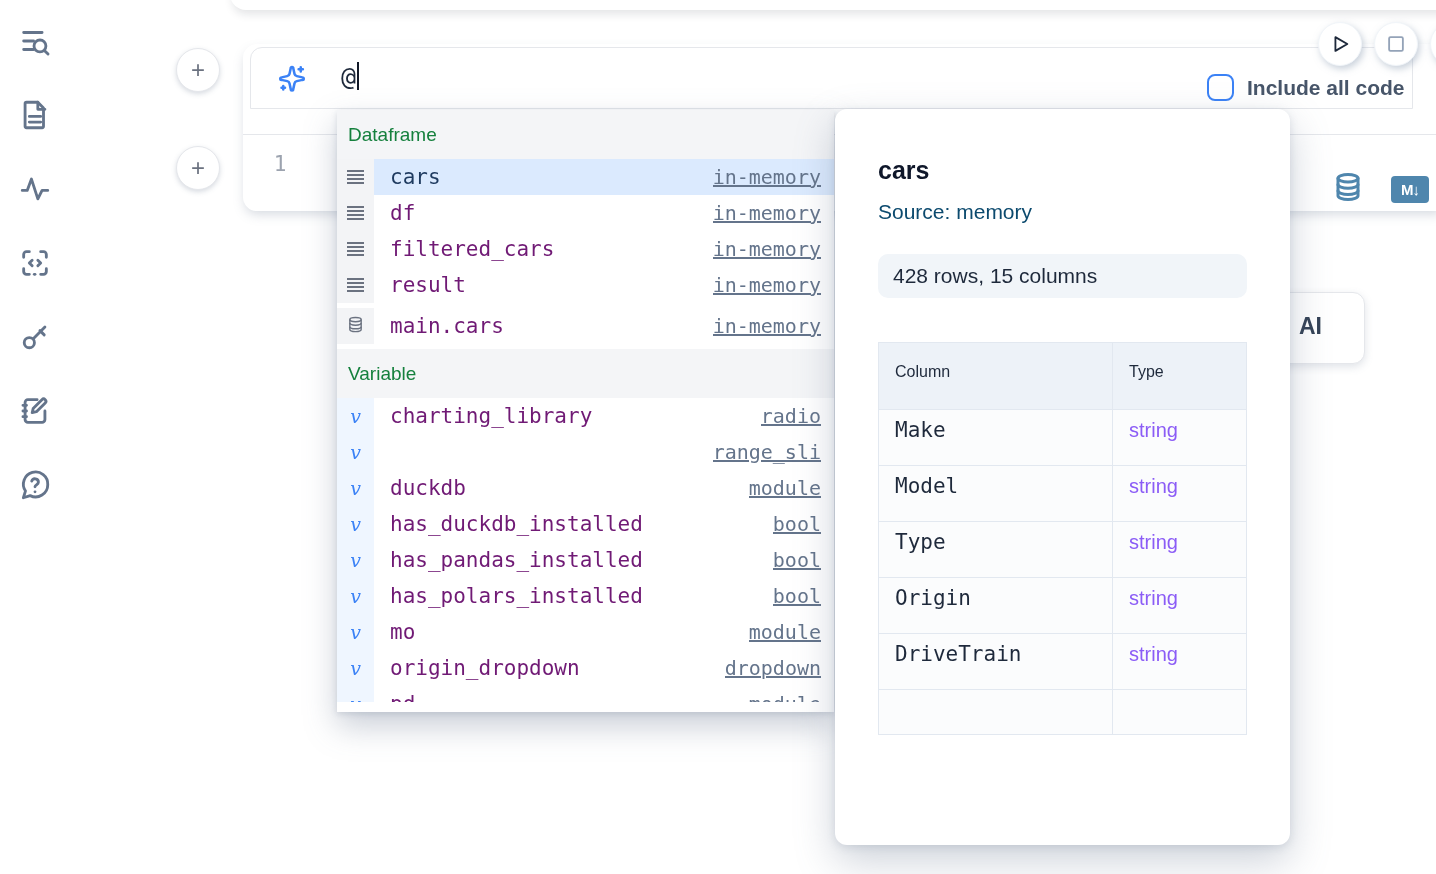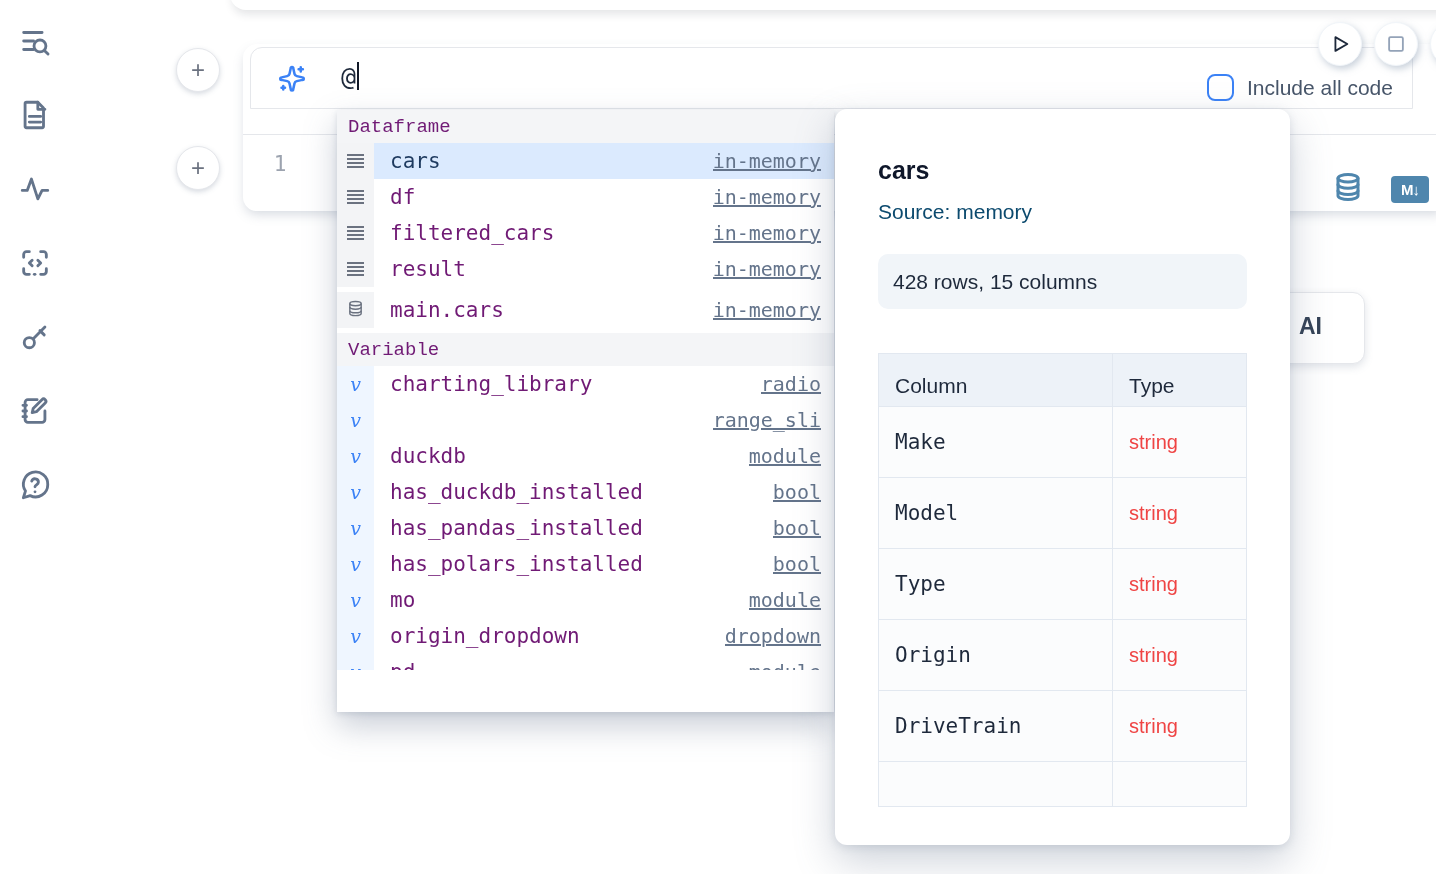--- a/index.html
+++ b/index.html
@@ -55,38 +55,38 @@
   
   .run-circle { position:absolute; top:22px; width:44px; height:44px; border-radius:50%;
                 background:#fff; border:1px solid #f1f5f9;
                 box-shadow:2px 3px 7px rgba(148,163,184,.5);
                 display:flex; align-items:center; justify-content:center; cursor:pointer; }
   .run-circle svg { fill:none; stroke-linejoin:round; }
   .btn-play { left:1318px; } .btn-stop { left:1374px; } .btn-clip { left:1430px; }
 
   
   .include-row { position:absolute; left:1207px; top:74px; display:flex; align-items:center;
-                 gap:13px; z-index:3; }
+                 gap:13px; z-index:3;font-weight:bold; }
   .checkbox { width:27px; height:27px; border:2px solid #3b82f6; border-radius:8px;
               background:#fff; cursor:pointer; }
   .include-label { font-size:21px; color:#475569; }
 
   
   .ai-btn { position:absolute; left:1150px; top:292px; width:215px; height:72px;
             background:#fff; border:1px solid #e5e7eb; border-radius:12px;
             box-shadow:0 3px 8px rgba(100,116,139,.2); z-index:4; cursor:pointer; }
   .ai-btn span { position:absolute; left:148px; top:20px; font-size:23px; font-weight:bold;
                  color:#334155; }
 
   
   .dropdown { position:absolute; left:337px; top:110px; width:497px; height:602px;
               background:#fff; z-index:5; overflow:hidden;
               box-shadow:0 14px 30px rgba(100,116,139,.35), 0 2px 6px rgba(100,116,139,.2); }
-  .ac-header { height:33px; background:#f4f5f7; color:#701a75; font-size:19px;
-               font-family:Liberation Mono, monospace; display:flex; align-items:center;
+  .ac-header { height:49px; background:#f4f5f7; color:#15803d; font-size:19px;
+               font-family:Liberation Sans, sans-serif; display:flex; align-items:center;
                padding-left:11px; }
   .ac-row { height:36px; display:flex; align-items:stretch; cursor:pointer; }
   .ac-gutter { width:37px; flex:none; display:flex; align-items:center; justify-content:center; }
   .sec-df .ac-gutter, .sec-table .ac-gutter { background:#f3f4f6; }
   .sec-var .ac-gutter { background:#eff6ff; }
   .ac-body { flex:1; display:flex; align-items:center; padding:0 13px 0 16px;
              font-family:"DejaVu Sans Mono", monospace; min-width:0; }
   .ac-row.selected .ac-body { background:#dbeafe; }
   .ac-name { font-size:21px; color:#701a75; white-space:nowrap; }
   .ac-row.selected .ac-name { color:#1e3a5f; }
@@ -100,32 +100,32 @@
               font-size:19px; line-height:1; }
   .icon-db-sm svg { width:17px; height:19px; stroke:#6b7280; stroke-width:2; fill:none; }
 
   
   .popup { position:absolute; left:835px; top:109px; width:455px; height:736px;
            background:#fff; border-radius:12px; z-index:6;
            box-shadow:0 16px 40px rgba(100,116,139,.32), 0 2px 8px rgba(100,116,139,.18);
            padding:47px 43px 0 43px; }
   .popup-title { font-size:25px; font-weight:bold; color:#0f172a; }
   .popup-source { margin-top:15px; font-size:21px; color:#0c4a6e; }
-  .popup-shape { margin-top:30px; background:#f1f5f9; border-radius:10px; height:55px;
+  .popup-shape { margin-top:30px; background:#f1f5f9; border-radius:10px; height:44px;
                  display:flex; align-items:center; padding-left:15px; font-size:21px;
                  color:#1e293b; }
   .popup-tablewrap { margin-top:44px; height:466px; overflow:hidden; }
   table.schema { border-collapse:collapse; width:369px; }
   table.schema th, table.schema td { border:1px solid #e2e8f0; text-align:left; }
-  table.schema th { background:#edf2f8; font-size:21px; font-weight:normal; color:#1e293b;
-                    padding:20px 0 8px 16px; }
-  table.schema td { background:#fbfcfd; padding:23px 0 23px 16px; }
+  table.schema th { background:#edf2f8; font-size:16px; font-weight:normal; color:#1e293b;
+                    padding:20px 0 28px 16px; }
+  table.schema td { background:#fbfcfd; padding:8px 0 23px 16px; }
   td.col-name { font-family:"DejaVu Sans Mono", monospace; font-size:21px; color:#1e293b;
                 width:234px; }
-  td.col-type { font-size:20px; color:#ef4444; }
+  td.col-type { font-size:20px; color:#8b5cf6; }
   tr.clip-row td { padding:10px 0 10px 16px; }
 </style>
 </head>
 <body>
 
 <div class="stage">
 
   <div class="prev-cell"></div>
 
   <div class="sidebar">

